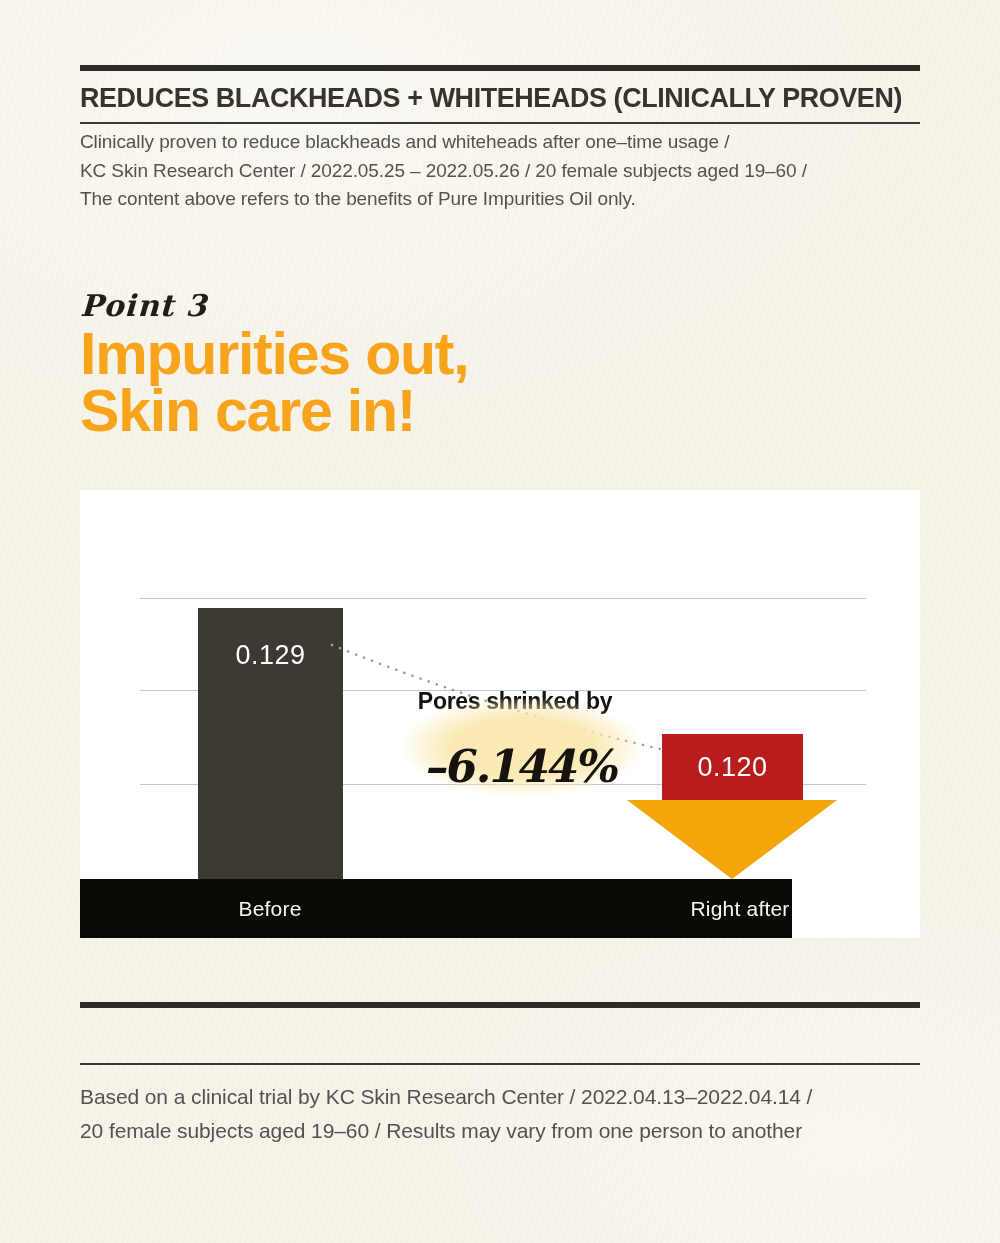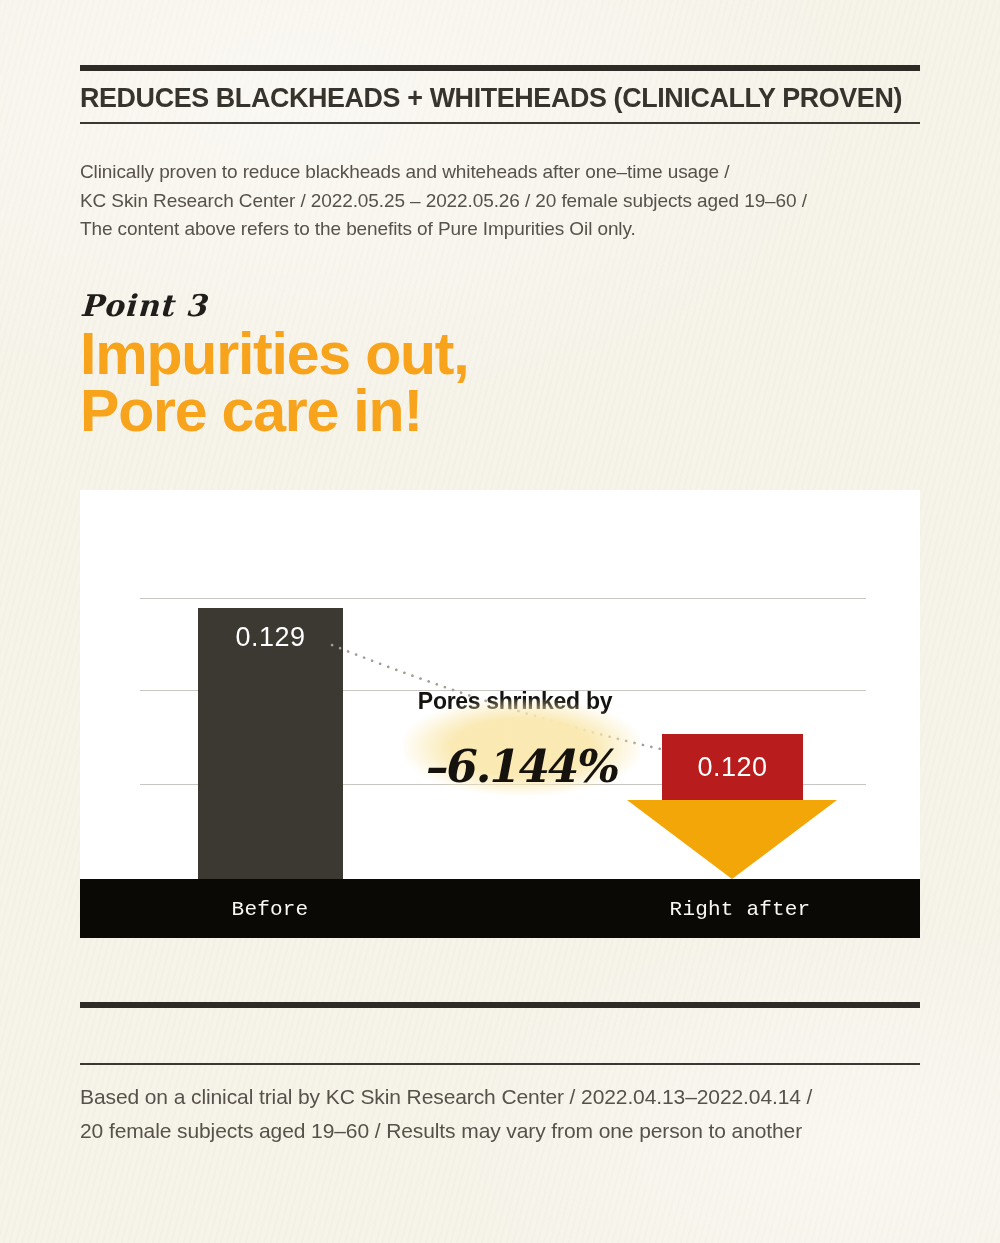--- a/index.html
+++ b/index.html
@@ -29,21 +29,21 @@
   }
   .headline {
     left:80px; font-size:59px; line-height:57px; font-weight:800;
     color:#f7a41c; letter-spacing:-1.2px;
   }
   
   .card { left:80px; top:490px; width:840px; height:448px; background:#ffffff; }
   .gridline { position:absolute; left:60px; width:726px; height:1px; background:#c8c6c1; }
   .bar {
     position:absolute; left:118px; top:118px; width:145px; height:271px;
-    background:#3c3832; text-align:center; padding-top:14px;
+    background:#3c3832; text-align:center; padding-top:32px;
   }
   .bar-value { font-size:27px; color:#ffffff; letter-spacing:0.5px; font-weight:400; }
   .trend-svg { position:absolute; left:0; top:0; width:840px; height:448px; }
   .pores-label {
     position:absolute; left:435px; top:198px; transform:translateX(-50%);
     font-size:23px; font-weight:700; color:#15130f; white-space:nowrap; letter-spacing:-0.3px;
   }
   .blob {
     position:absolute; left:442px; top:257px; width:236px; height:96px;
     transform:translate(-50%,-50%);
@@ -57,45 +57,45 @@
   .arrow-rect {
     position:absolute; left:582px; top:244px; width:141px; height:66px;
     background:#b91c1c; display:flex; align-items:center; justify-content:center;
   }
   .arrow-value { font-size:27px; color:#ffffff; letter-spacing:0.5px; }
   .arrow-head {
     position:absolute; left:547px; top:310px; width:0; height:0;
     border-left:105.5px solid transparent; border-right:105.5px solid transparent;
     border-top:79px solid #f2a607;
   }
-  .band { position:absolute; left:0; top:389px; width:840px; height:59px; background:#0b0906;font-family:Liberation Mono, monospace; }
+  .band { position:absolute; left:0; top:389px; width:712px; height:59px; background:#0b0906; }
   .band-label {
     position:absolute; top:50%; transform:translate(-50%,-50%);
     font-size:21px; color:#f8f7f3; letter-spacing:0.2px; white-space:nowrap;
   }
 </style>
 </head>
 <body>
 
 <div class="page">
 
   <div class="abs rule-thick" style="top:65px;"></div>
   <div class="abs sec-title" style="top:81px;">REDUCES BLACKHEADS + WHITEHEADS (CLINICALLY PROVEN)</div>
   <div class="abs rule-thin" style="top:122px;"></div>
 
-  <div class="abs disclaimer" style="top:158px;">
+  <div class="abs disclaimer" style="top:128px;">
     <div>Clinically proven to reduce blackheads and whiteheads after one–time usage /</div>
     <div>KC Skin Research Center / 2022.05.25 – 2022.05.26 / 20 female subjects aged 19–60 /</div>
     <div>The content above refers to the benefits of Pure Impurities Oil only.</div>
   </div>
 
   <div class="abs kicker" style="top:288px;">Point 3</div>
   <div class="abs headline" style="top:326px;">
     <div>Impurities out,</div>
-    <div>Pore care in!</div>
+    <div>Skin care in!</div>
   </div>
 
   <div class="abs card">
 
     <div class="gridline" style="top:108px;"></div>
     <div class="gridline" style="top:200px;"></div>
     <div class="gridline" style="top:294px;"></div>
 
     <div class="bar">
       <span class="bar-value">0.129</span>

